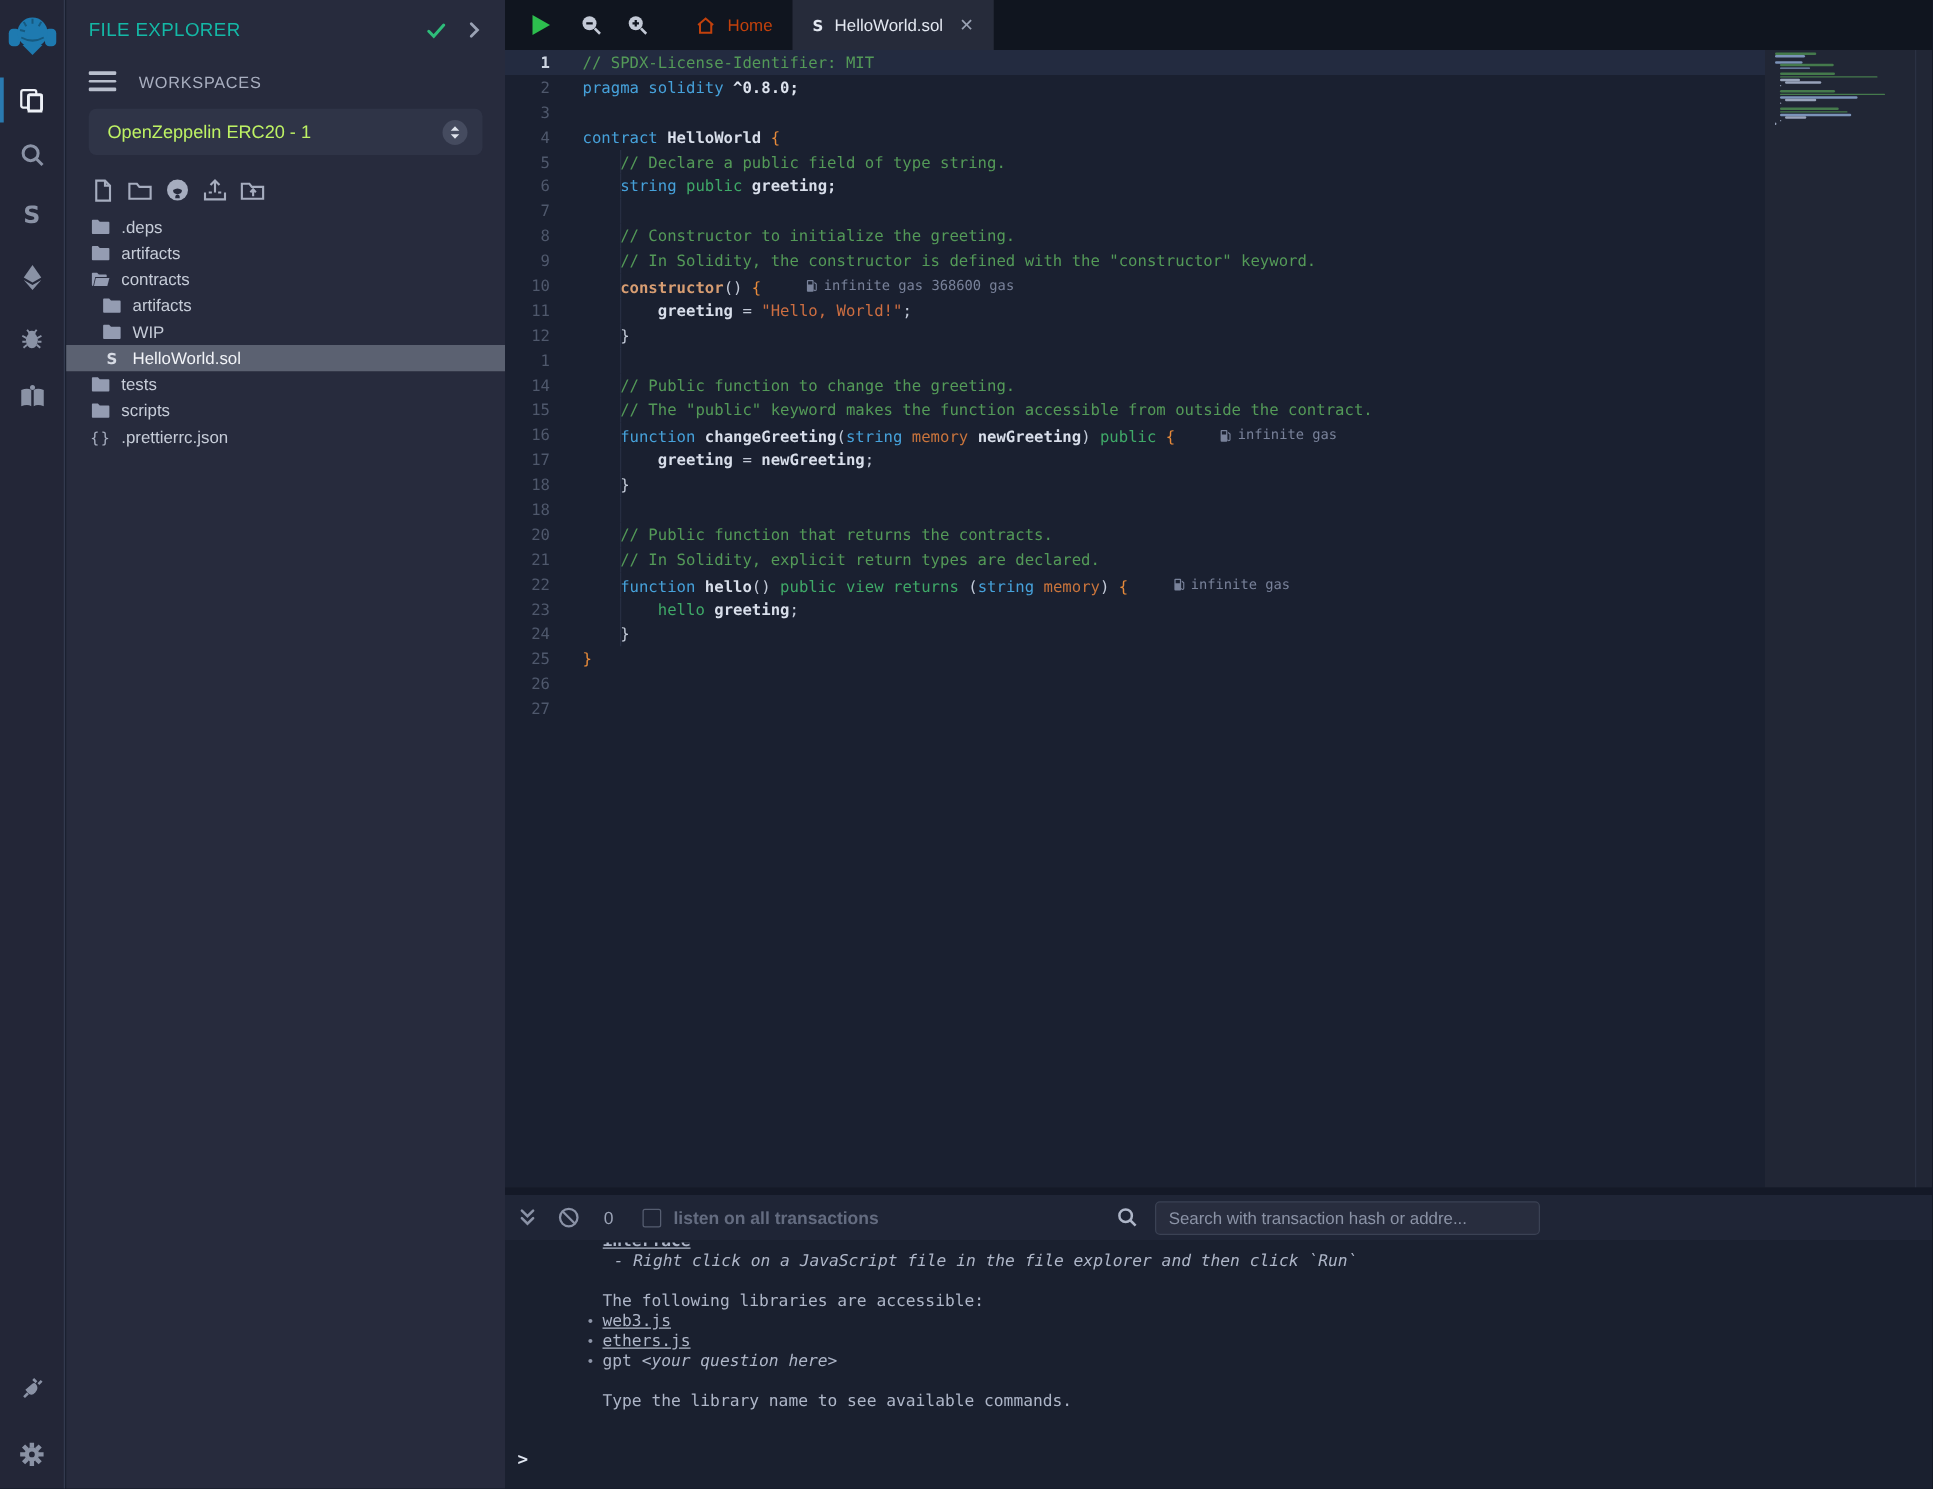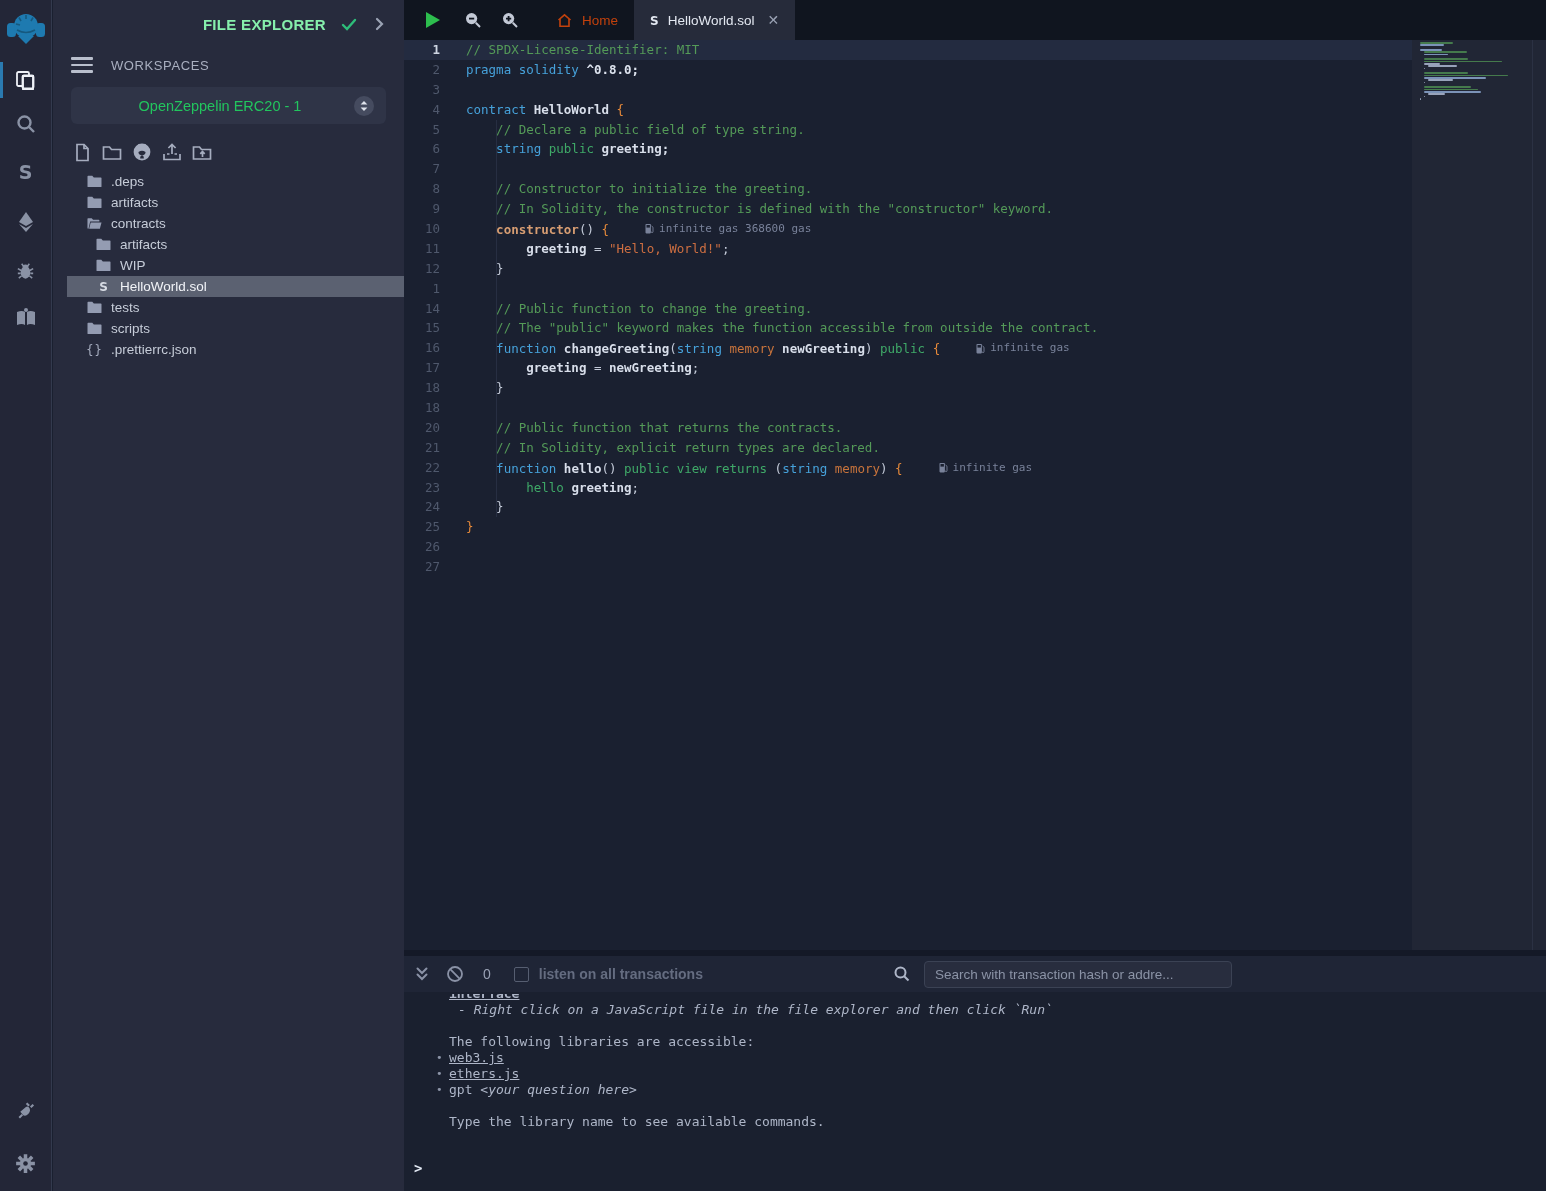--- a/index.html
+++ b/index.html
@@ -14,33 +14,33 @@
   .ab-item.logo { height:58px; }
   .ab-item.active { color:#eef1f7; }
   .ab-item.active::before { content:''; position:absolute; left:0; top:4px; width:3px; height:36px; background:var(--accent-blue,#2a7ab0); }
   .ab-spacer { flex:1; }
   .s-glyph { font-weight:700; font-size:19px; font-family:"DejaVu Sans", sans-serif; }
   .s-glyph.small { font-size:12px; }
 
   
   #side-panel { position:absolute; left:53px; top:0; width:351px; height:100%; background:#272b3d; padding-top:10px; }
   .fe-header { display:flex; align-items:center; height:28px; padding:0 18px; }
-  .fe-title { color:#86efac; font-size:15px; font-weight:700; letter-spacing:.3px; flex:1;text-align:right; }
+  .fe-title { color:#14b8a6; font-size:15px; font-weight:400; letter-spacing:.3px; flex:1; }
   .fe-header .hicon { margin-left:14px; display:flex; }
   .ws-row { display:flex; align-items:center; gap:18px; margin:16px 18px 0; height:22px; }
   .hamburger { width:22px; display:flex; flex-direction:column; gap:4px; }
   .hamburger i { display:block; height:2.5px; background:#b9bfcd; border-radius:1px; }
   .ws-label { color:#a9afc0; font-size:13px; letter-spacing:.6px; }
   .ws-dropdown { margin:11px 18px 0; height:37px; background:#2f3447; border-radius:6px;
     display:flex; align-items:center; padding:0 12px 0 15px; cursor:pointer; }
-  .ws-name { color:#22c55e; font-size:14.5px; flex:1;text-align:center; }
+  .ws-name { color:#bef264; font-size:14.5px; flex:1; }
   .ws-sort { width:20px; height:20px; border-radius:50%; background:#454b5f; display:flex; align-items:center; justify-content:center; }
   .fe-toolbar { display:flex; gap:8px; margin:17px 18px 8px; color:#a6adbf; }
   .fe-toolbar .tbtn { width:22px; height:22px; display:flex; align-items:center; justify-content:center; }
-  #file-tree { margin-top:2px;padding-left:14px; }
+  #file-tree { margin-top:2px; }
   .tree-row { height:21px; display:flex; align-items:center; font-size:13.5px; color:#c6ccd8; cursor:pointer; }
   .tree-row .ticon { width:15px; margin-right:9px; display:flex; align-items:center; justify-content:center; color:#949cb2; flex:none; }
   .tree-row.selected { background:#5b6171; color:#f1f3f7; }
   .tree-row.selected .ticon { color:#d7dbe4; }
   .brace-glyph { font-family:"DejaVu Sans Mono",monospace; font-size:12px; letter-spacing:1px; color:#a6adbf; }
 
   
   #editor { position:absolute; left:404px; top:0; width:1142px; height:955px; background:#1a2030; }
   #tabbar { height:40px; background:#10151f; display:flex; align-items:stretch; }
   .tb-icons { display:flex; align-items:center; gap:17px; padding:0 14px 0 22px; }
@@ -441,21 +441,21 @@
       <span class="term-listen">listen on all transactions</span>
       <span class="term-search-ic">
         <svg width="18" height="18" viewBox="0 0 18 18" fill="none" stroke="#aeb6c8" stroke-width="2">
             <circle cx="7.5" cy="7.5" r="5"></circle>
             <path d="M11.2 11.2 L15.5 15.5"></path>
           </svg>
       </span>
       <input class="term-input" type="text" placeholder="Search with transaction hash or addre..." style="">
     </div>
     <div class="term-content">
-      <div id="term-lines" style="padding-top:2px;">
+      <div id="term-lines" style="padding-top:2px;margin-left:33px;">
           <div class="t-clip">
             <span>interface</span>
           </div>
           <div class="t-line t-italic">- Right click on a JavaScript file in the file explorer and then click `Run`</div>
           <div class="t-blank"></div>
           <div class="t-line">The following libraries are accessible:</div>
           <div class="t-line t-bullet"><span class="t-link">web3.js</span></div>
           <div class="t-line t-bullet"><span class="t-link">ethers.js</span></div>
           <div class="t-line t-bullet"><span>gpt </span><span style="font-style: italic;">&lt;your question here&gt;</span></div>
           <div class="t-blank"></div>

